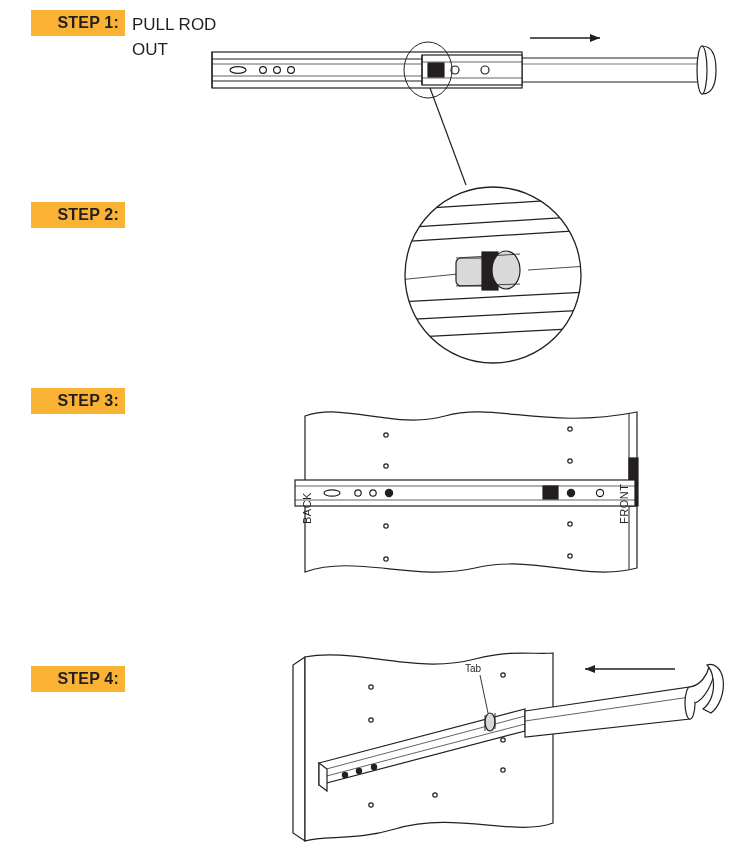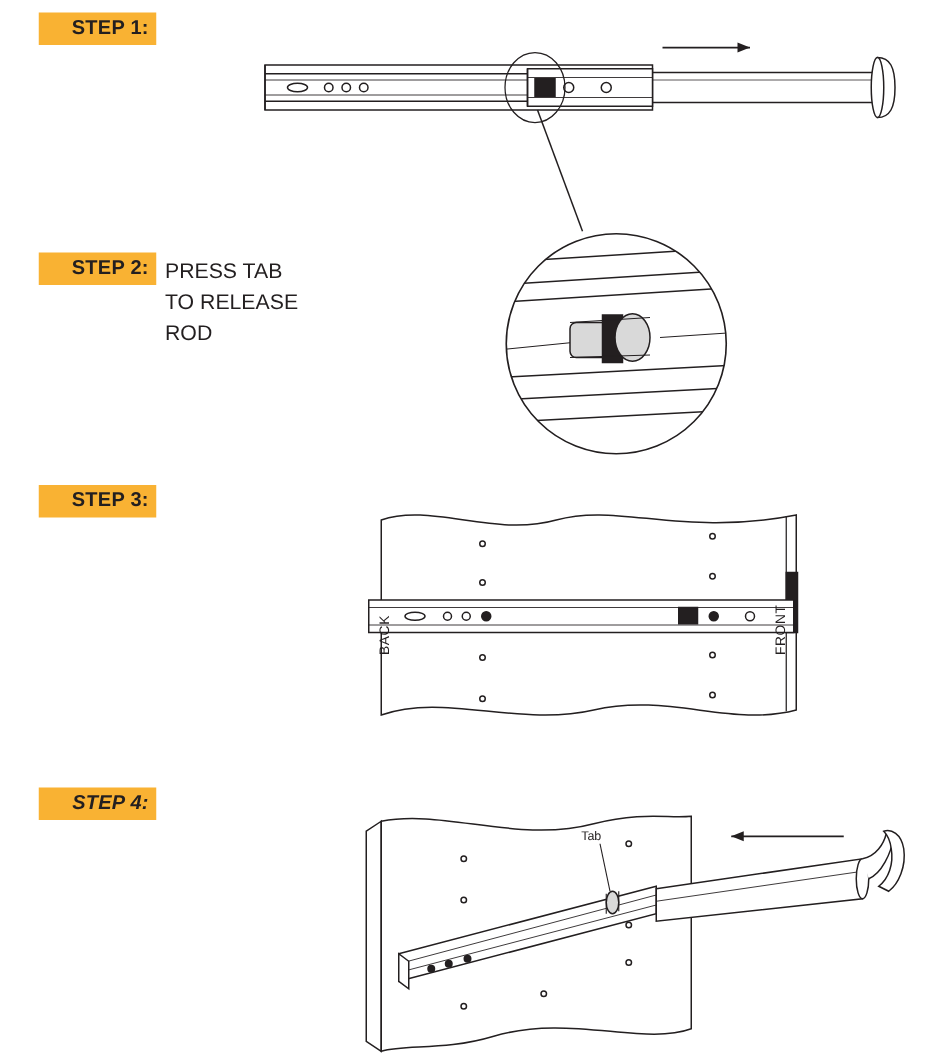--- a/index.html
+++ b/index.html
@@ -54,20 +54,22 @@
     fill: #231f20;
   }
 </style>
 </head>
 <body>
 
 <div class="page">
 
   <div class="step-block" style="left:31px; top:10px;">
     <div class="step-badge">STEP 1:</div>
+    <div class="step-text">PULL ROD
+OUT</div>
   </div>
 
   <svg class="art" style="left:200px; top:22px;" width="552" height="100" viewBox="0 0 552 100">
     <g fill="none" stroke="#231f20" stroke-width="1.2">
 
       <rect x="12" y="30" width="310" height="36" fill="#ffffff"></rect>
       <line x1="12" y1="37" x2="322" y2="37"></line>
       <line x1="12" y1="59" x2="322" y2="59"></line>
       <line x1="12" y1="42" x2="322" y2="42" stroke-width="0.7"></line>
       <line x1="12" y1="54" x2="322" y2="54" stroke-width="0.7"></line>
@@ -100,23 +102,20 @@
       <ellipse cx="228" cy="48" rx="24" ry="28" stroke-width="1"></ellipse>
     </g>
   </svg>
 
   <svg class="art" style="left:400px; top:85px;" width="130" height="110" viewBox="0 0 130 110">
     <line x1="30" y1="3" x2="66" y2="100" stroke="#231f20" stroke-width="1.2"></line>
   </svg>
 
   <div class="step-block" style="left:31px; top:178px;margin-top:24px;">
     <div class="step-badge">STEP 2:</div>
-    <div class="step-text">PRESS TAB
-TO RELEASE
-ROD</div>
   </div>
 
   <svg class="art" style="left:398px; top:180px;" width="190" height="190" viewBox="0 0 190 190">
     <defs>
       <clipPath id="detailClip">
         <circle cx="95" cy="95" r="88"></circle>
       </clipPath>
     </defs>
     <circle cx="95" cy="95" r="88" fill="#ffffff" stroke="#231f20" stroke-width="1.3"></circle>
     <g clip-path="url(#detailClip)" fill="none" stroke="#231f20" stroke-width="1.2">
@@ -168,21 +167,21 @@
       <circle cx="88" cy="97" r="3.2" fill="#ffffff"></circle>
       <circle cx="104" cy="97" r="3.6" fill="#231f20" stroke="#231f20"></circle>
       <rect x="258" y="90" width="15" height="13" fill="#231f20" stroke="#231f20"></rect>
       <circle cx="286" cy="97" r="3.6" fill="#231f20" stroke="#231f20"></circle>
       <circle cx="315" cy="97" r="3.6" fill="#ffffff"></circle>
     </g>
     <text class="label-v" x="26" y="128" transform="rotate(-90 26 128)">BACK</text>
     <text class="label-v" x="343" y="128" transform="rotate(-90 343 128)" text-anchor="start">FRONT</text>
   </svg>
 
-  <div class="step-block" style="left:31px; top:630px;font-style:italic;">
+  <div class="step-block" style="left:31px; top:666px;">
     <div class="step-badge">STEP 4:</div>
   </div>
 
   <svg class="art" style="left:275px; top:645px;" width="470" height="200" viewBox="0 0 470 200">
     <g fill="none" stroke="#231f20" stroke-width="1.2">
 
       <path d="M30 12 L 18 20 L 18 188 L 30 196 Z" fill="#ffffff"></path>
       <path d="M30 12 C 80 2, 140 30, 200 14 C 240 4, 260 10, 278 8
                L 278 178 C 240 192, 180 166, 120 184 C 80 196, 50 190, 30 196 Z" fill="#ffffff"></path>
 

